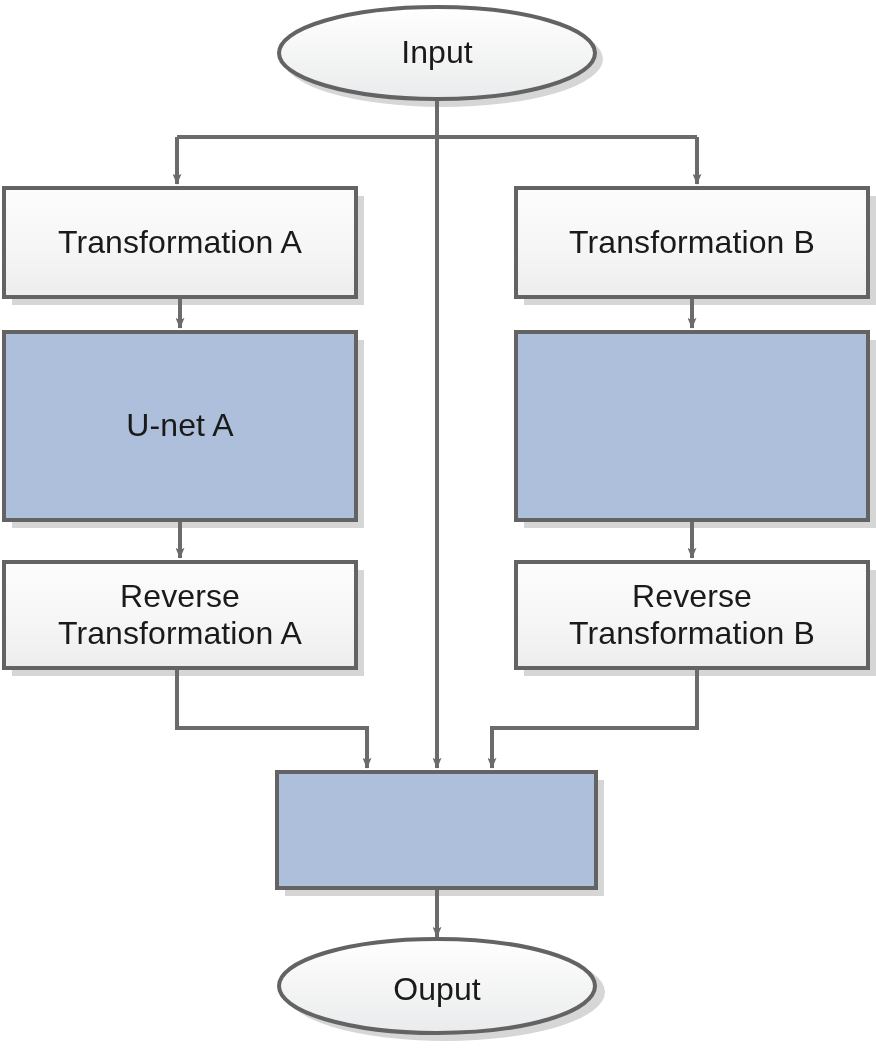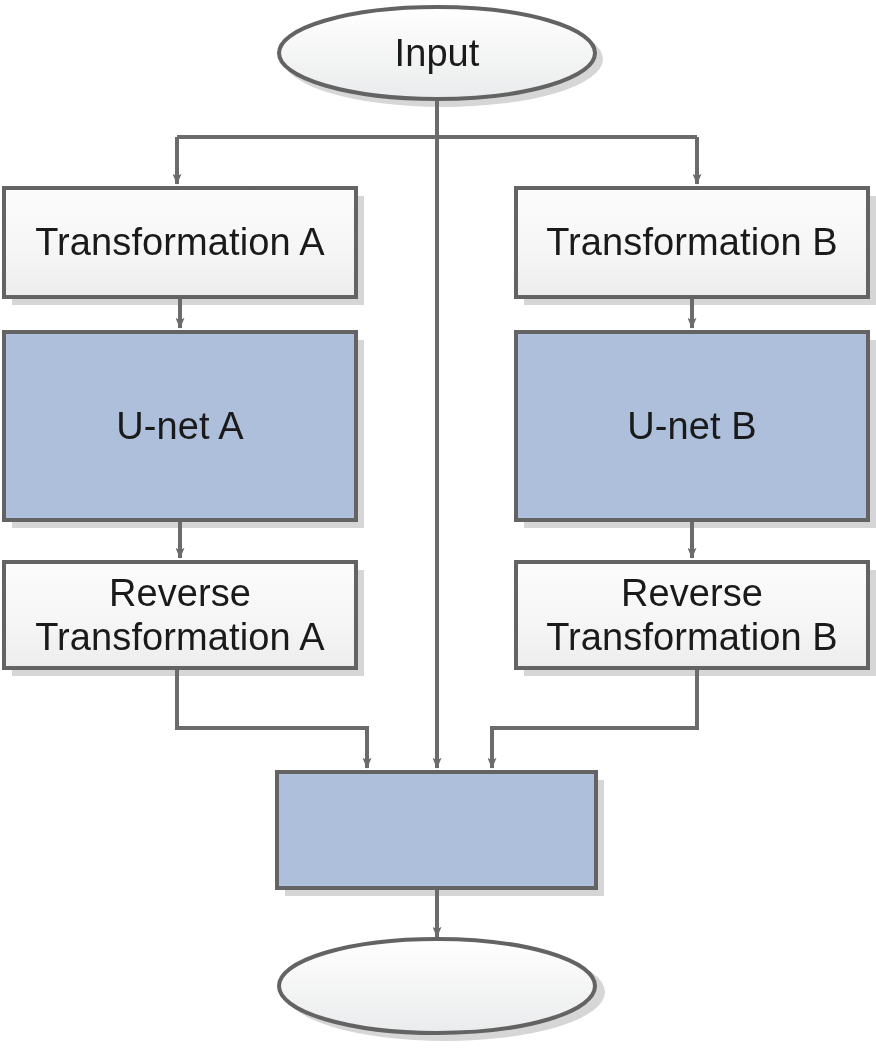--- a/index.html
+++ b/index.html
@@ -22,21 +22,21 @@
     width: 876px;
     height: 1049px;
   }
   .node-label {
     position: absolute;
     display: flex;
     align-items: center;
     justify-content: center;
     text-align: center;
     color: #1a1a1a;
-    font-size: 38px;
+    font-size: 32px;
     line-height: 1.16;
     letter-spacing: 0.1px;
     white-space: pre-line;
     pointer-events: none;
   }
 </style>
 </head>
 <body>
 
 <div id="canvas">
@@ -119,23 +119,23 @@
   </svg>
 
   <div class="node-label" style="left:277px; top:5px; width:320px; height:96px;">Input</div>
 
   <div class="node-label" style="left:4px; top:188px; width:352px; height:109px;">Transformation A</div>
 
   <div class="node-label" style="left:516px; top:188px; width:352px; height:109px;">Transformation B</div>
 
   <div class="node-label" style="left:4px; top:332px; width:352px; height:188px;">U-net A</div>
 
-  <div class="node-label" style="left:516px; top:332px; width:352px; height:188px;">U-net B</div>
 
   <div class="node-label" style="left:4px; top:562px; width:352px; height:106px;">Reverse
 Transformation A</div>
 
   <div class="node-label" style="left:516px; top:562px; width:352px; height:106px;">Reverse
 Transformation B</div>
 
 
+  <div class="node-label" style="left:277px; top:941px; width:320px; height:98px;">Ouput</div>
 
 </div>
 
 </body></html>

